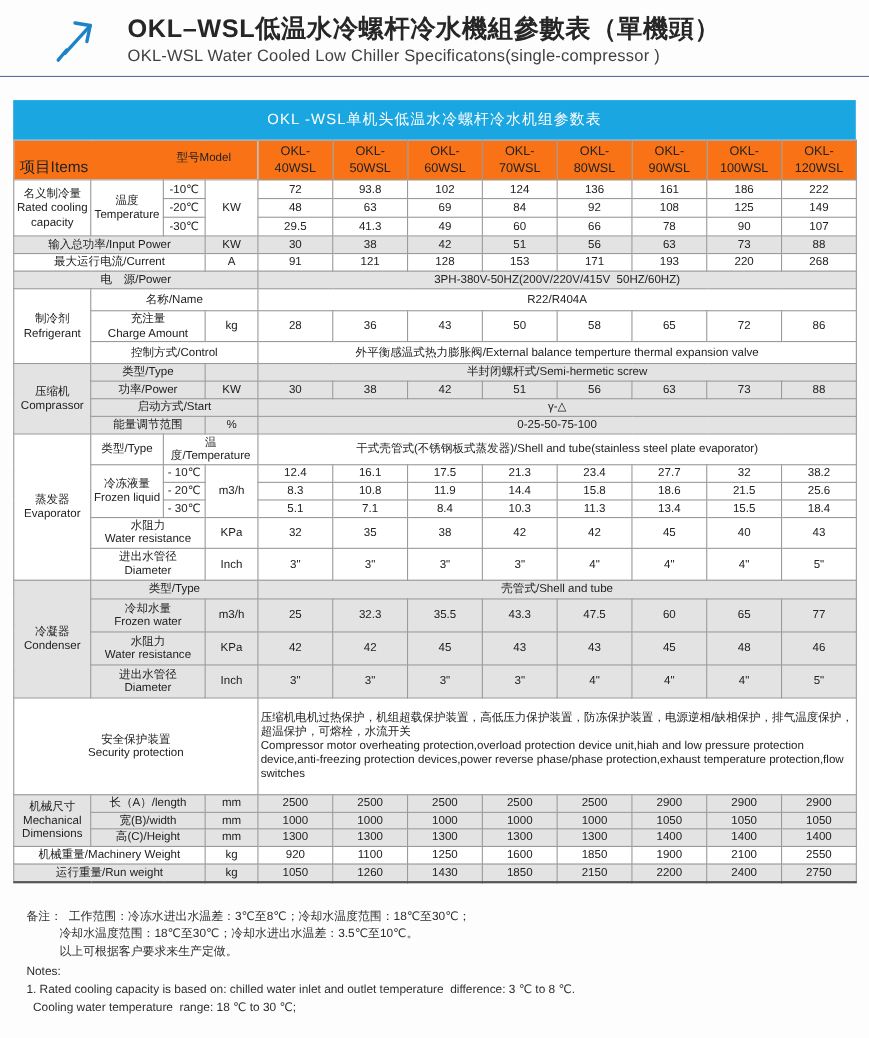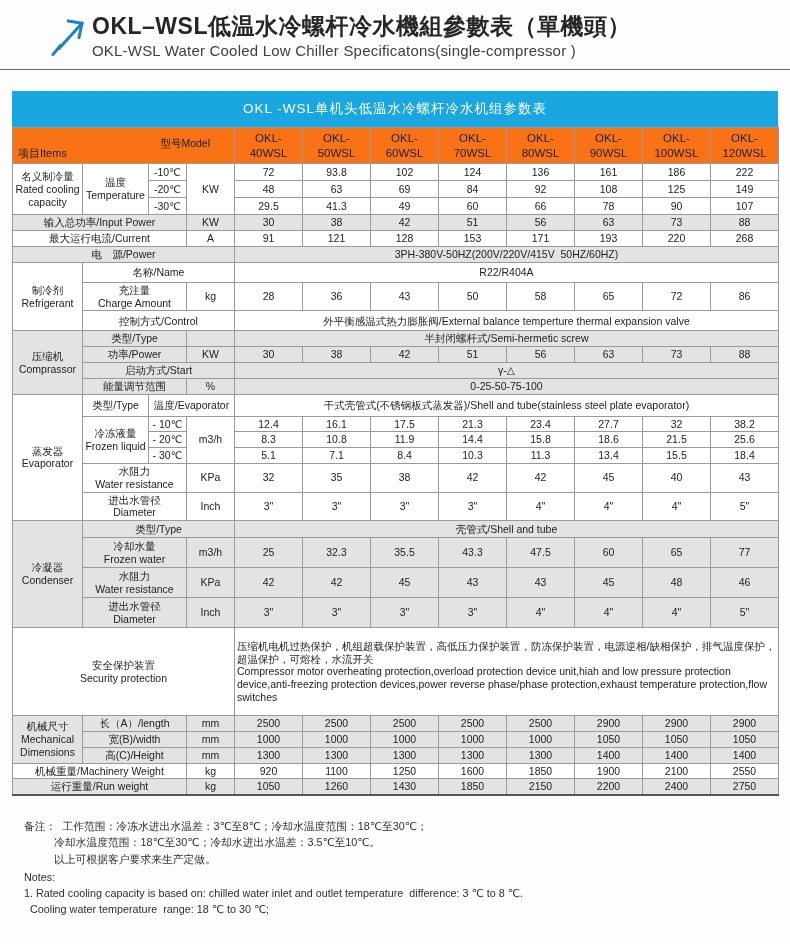--- a/index.html
+++ b/index.html
@@ -3,21 +3,21 @@
 <meta charset="utf-8">
 <style>
   html,body{margin:0;padding:0;}
   body{
     width:790px;height:944px;overflow:hidden;background:#fdfdfd;
     font-family:"Liberation Sans","DejaVu Sans",sans-serif;color:#333;
     -webkit-font-smoothing:antialiased;
   }
   .page{width:790px;height:944px;position:relative;}
   
-  .hdr{display:flex;align-items:flex-start;padding:12px 0 0 46px;gap:0;}
+  .hdr{display:flex;align-items:flex-start;padding:12px 0 0 46px;gap:24px;}
   .hdr svg{flex:0 0 auto;margin-top:2px;}
   .titles{display:flex;flex-direction:column;}
   .title-cn{font-size:23px;font-weight:bold;color:#262626;letter-spacing:.5px;line-height:1.25;}
   .title-en{font-size:15px;color:#404040;letter-spacing:.2px;line-height:1.3;}
   .divider{border:none;border-top:1px solid #5c6da5;margin:9px 0 0 0;width:790px;}
   
   .banner{
     margin:21px 12px 0 12px;height:36px;line-height:36px;background:#1aa6e1;
     color:#ffffff;text-align:center;font-size:13.5px;letter-spacing:1px;
   }
@@ -33,21 +33,21 @@
   }
   tr.g td{background:#e3e3e3;}
   tr.w td{background:#ffffff;}
   tr.model-row td{background:#f97316;font-size:11.5px;line-height:1.25;}
   td.corner{
     position:relative;padding:0;
     background:
       linear-gradient(to bottom right,rgba(0,0,0,0) 49.6%,#9a9a9a 49.6%,#9a9a9a 50.4%,rgba(0,0,0,0) 50.4%),
       #ececec;
   }
-  td.corner .c-items{position:absolute;left:5px;bottom:3px;font-size:11px;}
+  td.corner .c-items{position:absolute;left:5px;bottom:3px;font-size:14px;}
   td.corner .c-model{position:absolute;right:24px;top:9px;font-size:10.5px;}
   td.left{text-align:left;padding:3px 6px;line-height:1.32;}
   
   .notes{margin:22px 12px 0 24px;font-size:10.8px;color:#2e2e2e;line-height:1.5;}
   .cn-line{white-space:pre-wrap;}
   .cn-line.ind{padding-left:30px;}
   .en-group{margin-top:2px;}
   .en-line{white-space:pre-wrap;}
 </style>
 </head>
@@ -220,21 +220,21 @@
         </tr>
         <tr class="g" style="height: 15px;">
           <td colspan="2">能量调节范围</td>
           <td>%</td>
           <td colspan="8">0-25-50-75-100</td>
         </tr>
         <tr class="w" style="height: 22px;">
           <td rowspan="6">蒸发器
 Evaporator</td>
           <td>类型/Type</td>
-          <td colspan="2">温度/Evaporator</td>
+          <td colspan="2">温度/Temperature</td>
           <td colspan="8">干式壳管式(不锈钢板式蒸发器)/Shell and tube(stainless steel plate evaporator)</td>
         </tr>
         <tr class="w" style="height: 14px;">
           <td rowspan="3">冷冻液量
 Frozen liquid</td>
           <td>- 10℃</td>
           <td rowspan="3">m3/h</td>
           <td>12.4</td>
           <td>16.1</td>
           <td>17.5</td>

